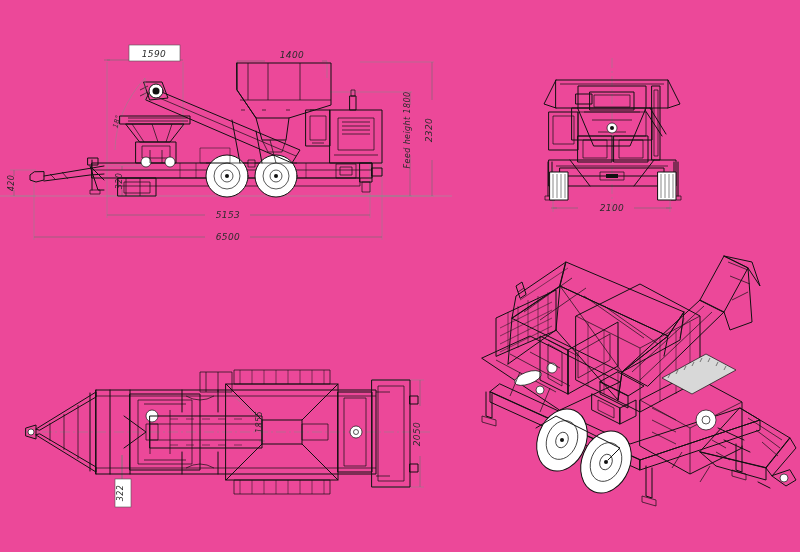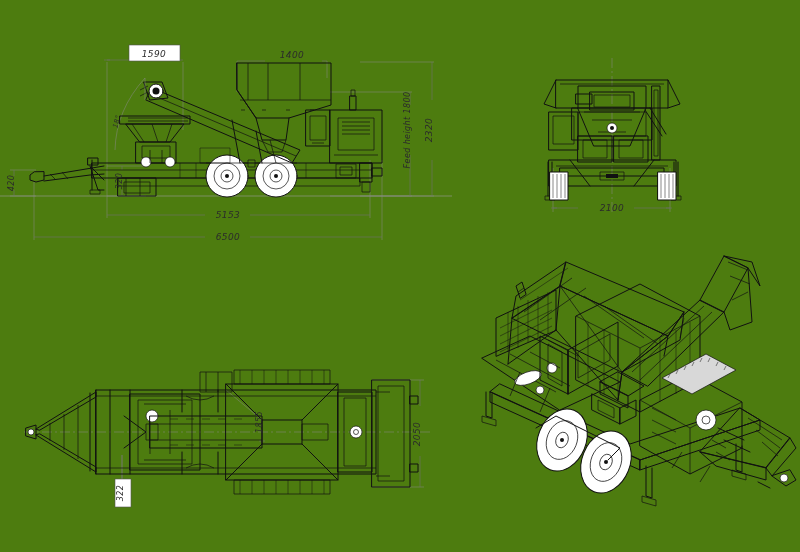--- a/index.html
+++ b/index.html
@@ -1,18 +1,18 @@
 <!DOCTYPE html>
 <html><head>
 <meta charset="utf-8">
 <style>
   html,body{margin:0;padding:0;background:#fff;}
   body{width:800px;height:552px;position:relative;overflow:hidden;
        font-family:"DejaVu Sans",sans-serif;color:#1a1a1a;}
-  .sheet{position:absolute;inset:0;background:#4d7c0f;}
+  .sheet{position:absolute;inset:0;background:#ec4899;}
   svg{display:block;}
   .dimtxt{font-family:"DejaVu Sans",sans-serif;font-size:9px;fill:#2b2b2b;
           font-style:italic;letter-spacing:.4px;}
   .dimtxt.sm{font-size:8px;}
   .dimtxt.xs{font-size:7px;}
   .lbl-box{fill:#ffffff;stroke:#555;stroke-width:.6;}
   .dimline{stroke:#6e6e6e;stroke-width:.6;fill:none;}
   .extline{stroke:#8a8a8a;stroke-width:.5;fill:none;}
   .ctr{stroke:#8a8a8a;stroke-width:.5;fill:none;stroke-dasharray:10 3 2 3;}
   .obj{stroke:#111;stroke-width:1;fill:none;stroke-linejoin:round;stroke-linecap:round;}

